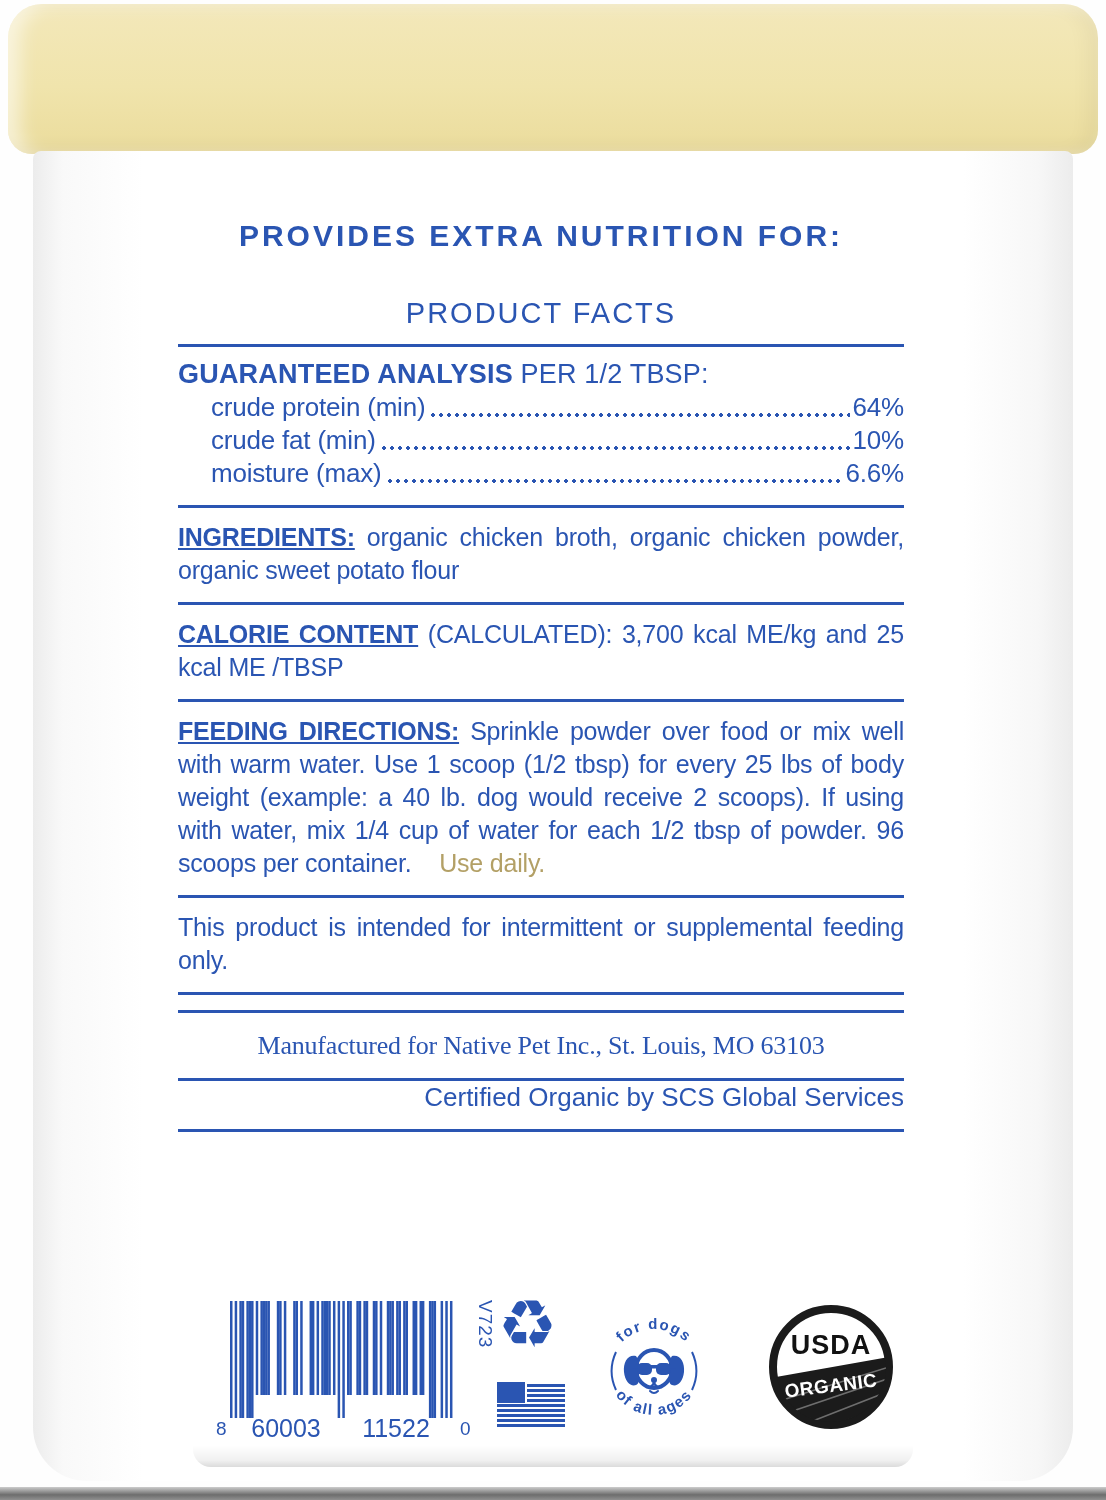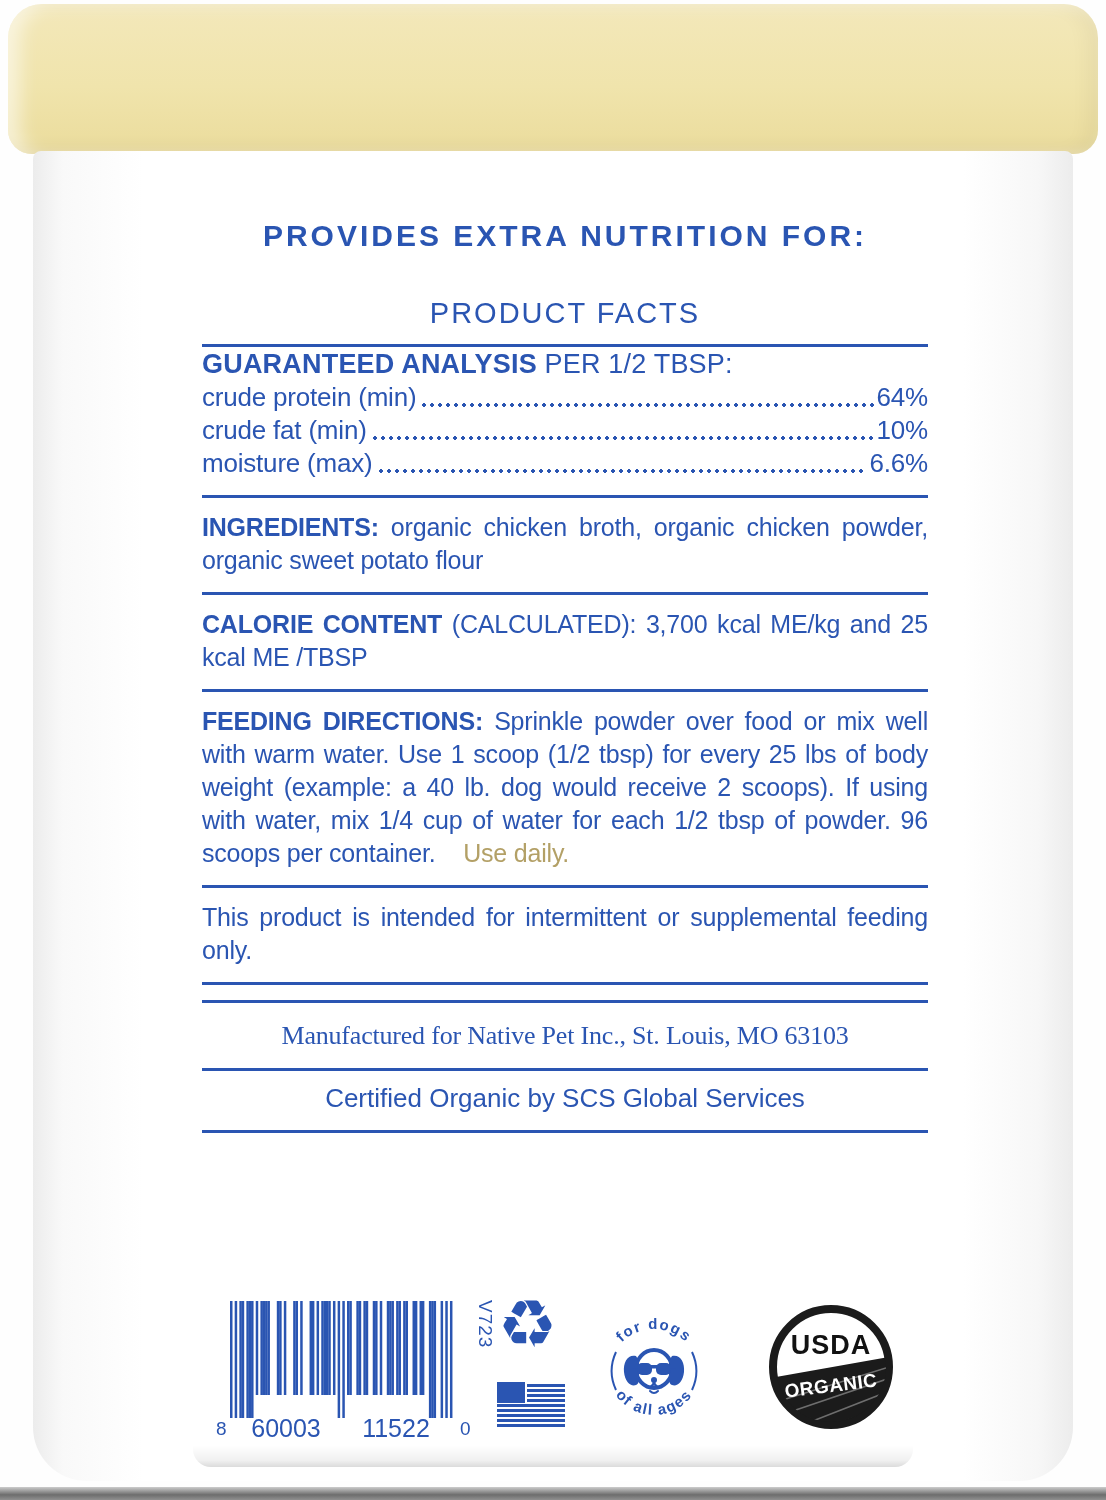--- a/index.html
+++ b/index.html
@@ -27,42 +27,42 @@
   .can-base{
     position:absolute;left:160px;right:160px;bottom:14px;height:22px;
     border-radius:0 0 18px 18px;
     background:linear-gradient(180deg,rgba(0,0,0,0) 0%,rgba(0,0,0,.06) 70%,rgba(0,0,0,.14) 100%);
   }
   .floor{
     position:absolute;left:0;right:0;bottom:0;height:13px;
     background:linear-gradient(180deg,#cccccc 0%,#6d6d6d 60%,#8f8f8f 100%);
   }
   
-  .content{position:absolute;left:202px;top:151px;width:726px;}
+  .content{position:absolute;left:178px;top:151px;width:726px;}
   .h1{
     margin:68px 0 6px;text-align:center;font-size:30px;font-weight:bold;
     letter-spacing:3px;line-height:34px;
   }
   .sub{text-align:center;font-size:27px;line-height:32px;letter-spacing:.3px;}
   .pf{margin-top:44px;text-align:center;font-size:29px;font-weight:normal;letter-spacing:2px;line-height:32px;}
   .rule{margin-top:15px;border-top:3px solid var(--blue);height:0;}
-  .ga-head{font-size:27px;line-height:34px;letter-spacing:.2px;font-weight:bold;}
+  .ga-head{margin-top:10px;font-size:27px;line-height:34px;letter-spacing:.2px;font-weight:bold;}
   .ga-head .rest{font-weight:normal;}
-  .ga-row{display:flex;align-items:baseline;font-size:26px;line-height:33px;letter-spacing:-.2px;}
+  .ga-row{display:flex;align-items:baseline;font-size:26px;line-height:33px;letter-spacing:-.2px;margin-left:33px;}
   .ga-dots{
     flex:1;align-self:flex-end;height:10px;margin:0 3px 5px 4px;
     background-image:radial-gradient(circle,var(--blue) 1.7px,rgba(0,0,0,0) 1.9px);
     background-size:8px 8px;background-repeat:repeat-x;background-position:left bottom;
   }
   .para{margin-top:13px;font-size:25px;line-height:33px;letter-spacing:-.2px;text-align:justify;}
-  .para .b{font-weight:bold;}
+  .para .b{font-weight:bold;text-decoration:underline;}
   .para .hl{color:var(--tan);margin-left:21px;}
   .no-claims{margin-top:14px;font-size:25px;line-height:31px;text-align:justify;text-align-last:justify;}
   .mfg{margin-top:15px;font-size:26px;line-height:35px;text-align:center;letter-spacing:-.2px;font-family:Liberation Serif, serif;}
-  .cert{margin-top:11px;font-size:26px;line-height:33px;text-align:center;}
+  .cert{font-size:26px;line-height:33px;text-align:right;}
   
   .upc-svg{position:absolute;left:212px;top:1298px;}
   .upc-svg text{font-family:"Liberation Sans",sans-serif;fill:var(--blue);}
   .upc-version{
     position:absolute;left:474px;top:1300px;writing-mode:vertical-rl;
     font-size:19px;letter-spacing:1px;color:var(--blue);
   }
   .recycle{
     position:absolute;left:498px;top:1290px;font-size:66px;line-height:70px;
     color:var(--blue);font-family:"DejaVu Sans",sans-serif;font-weight:bold;

